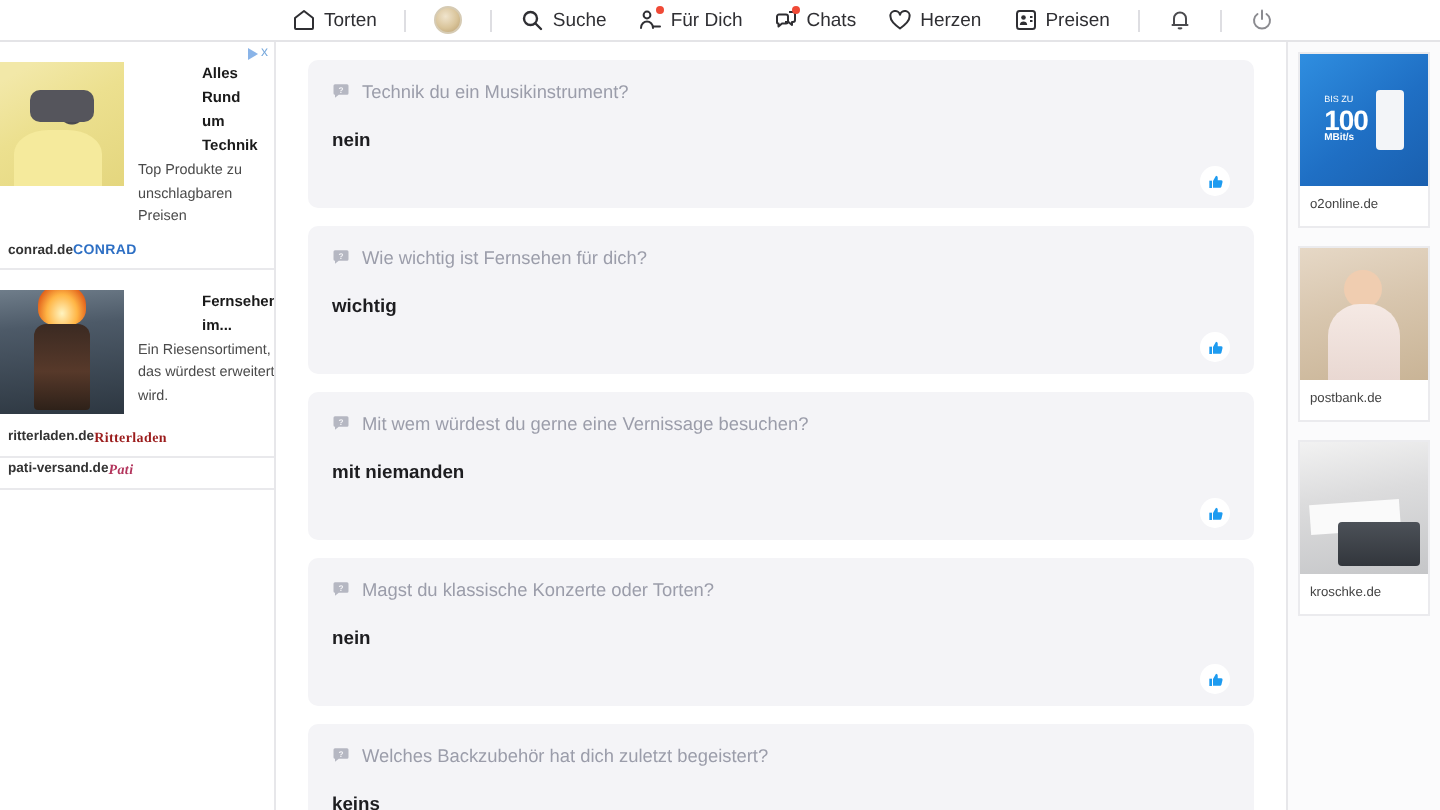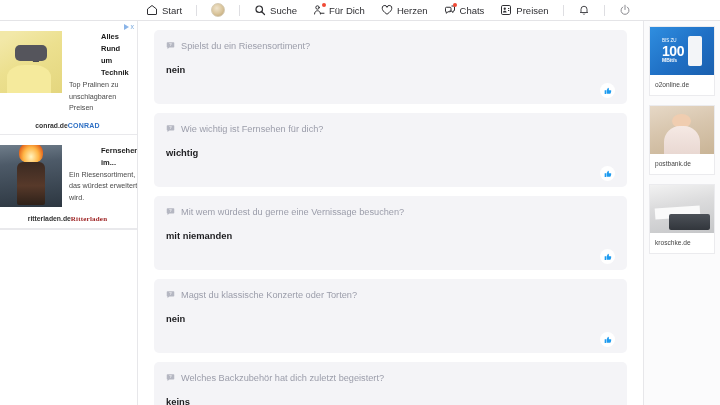--- a/index.html
+++ b/index.html
@@ -62,21 +62,21 @@
     border-left: 5px solid #8ab4e8;
     border-top: 3.5px solid transparent;
     border-bottom: 3.5px solid transparent;
   }
   .ad-body { display: flex; padding: 10px 6px 6px 0; }
   .ad-img { width: 62px; height: 62px; flex: none; }
   .ad-txt { padding-left: 7px; padding-right: 2px; }
   .ad-title { font-size: 7.5px; font-weight: bold; color: #1a1a1a; line-height: 12px; margin-left: 32px; }
   .ad-desc { font-size: 7.2px; color: #4a4a4a; line-height: 11.5px; }
   .ad-foot {
-    display: flex; align-items: center; justify-content: center;
+    display: flex; align-items: center; justify-content: flex-start;
     padding: 2px 6px 5px 4px;
   }
   .ad-url { font-size: 6.8px; color: #333; font-weight: bold; }
   .ad-brand { font-size: 7px; font-weight: bold; letter-spacing: .2px; }
 
   
   .img-vr {
     background:
       radial-gradient(circle at 58% 40%, #4a4a50 0 12%, transparent 13%),
       linear-gradient(150deg,#f2e8a8 10%, #ece08f 45%, #e4d67e 100%);
@@ -160,21 +160,21 @@
     border-left: 1px solid #e7e7ea;
     overflow: hidden;
     padding-top: 5px;
   }
   .rad {
     background: #fff;
     border: 1px solid #ebebee;
     margin: 0 5px 9px 5px;
     overflow: hidden;
   }
-  .rad-img { width: 100%; height: 48px; position: relative; overflow: hidden; }
+  .rad-img { width: 100%; height: 66px; position: relative; overflow: hidden; }
   .rad-url { font-size: 6.6px; color: #444; padding: 6px 5px 7px 5px; }
 
   .img-router {
     background: linear-gradient(140deg,#2f8ee0 0%, #1f6fc4 55%, #1a5fae 100%);
     display: flex; align-items: center; justify-content: center;
   }
   .router-wrap { display:flex; align-items:center; gap:4px; }
   .router-txt { color:#fff; text-align:left; line-height:1; }
   .router-small { font-size:4.5px; display:block; }
   .router-big { font-size:14px; font-weight:bold; display:block; letter-spacing:-.5px; }
@@ -212,21 +212,21 @@
 <body>
 
 <div class="topnav">
 
   <div class="nav-item">
     <span class="nav-icon">
       <svg width="12" height="12" viewBox="0 0 24 24" fill="none" stroke="#2f2f33" stroke-width="2" stroke-linejoin="round">
         <path d="M3 10 L12 3 L21 10 V20 a1 1 0 0 1-1 1 H4 a1 1 0 0 1-1-1 Z"></path>
       </svg>
     </span>
-    <span>Start</span>
+    <span>Torten</span>
   </div>
 
   <div class="nav-sep"></div>
 
   <div class="nav-item">
     <span class="avatar"></span>
   </div>
 
   <div class="nav-sep"></div>
 
@@ -248,35 +248,35 @@
         <line x1="15" y1="18.5" x2="22" y2="18.5"></line>
       </svg>
       <span class="dot-badge"></span>
     </span>
     <span>Für Dich</span>
   </div>
 
   <div class="nav-item">
     <span class="nav-icon">
       <svg width="12" height="12" viewBox="0 0 24 24" fill="none" stroke="#2f2f33" stroke-width="2" stroke-linejoin="round">
-        <path d="M12 20.5 C5 15.5 2.5 12 2.5 8.8 A4.8 4.8 0 0 1 12 6.8 A4.8 4.8 0 0 1 21.5 8.8 C21.5 12 19 15.5 12 20.5Z"></path>
-      </svg>
-    </span>
-    <span>Herzen</span>
-  </div>
-
-  <div class="nav-item">
-    <span class="nav-icon">
-      <svg width="12" height="12" viewBox="0 0 24 24" fill="none" stroke="#2f2f33" stroke-width="2" stroke-linejoin="round">
         <path d="M15 4 h4 a2 2 0 0 1 2 2 v6 a2 2 0 0 1-2 2 h-1 v3 l-3.5-3 H11"></path>
         <path d="M3 8.5 a2 2 0 0 1 2-2 h7 a2 2 0 0 1 2 2 v5 a2 2 0 0 1-2 2 H8 l-3.5 3 v-3 h-.5 a1 1 0 0 1-1-1Z"></path>
       </svg>
       <span class="dot-badge"></span>
     </span>
     <span>Chats</span>
+  </div>
+
+  <div class="nav-item">
+    <span class="nav-icon">
+      <svg width="12" height="12" viewBox="0 0 24 24" fill="none" stroke="#2f2f33" stroke-width="2" stroke-linejoin="round">
+        <path d="M12 20.5 C5 15.5 2.5 12 2.5 8.8 A4.8 4.8 0 0 1 12 6.8 A4.8 4.8 0 0 1 21.5 8.8 C21.5 12 19 15.5 12 20.5Z"></path>
+      </svg>
+    </span>
+    <span>Herzen</span>
   </div>
 
   <div class="nav-item">
     <span class="nav-icon">
       <svg width="12" height="12" viewBox="0 0 24 24" fill="none" stroke="#2f2f33" stroke-width="2" stroke-linejoin="round">
         <rect x="3" y="3" width="18" height="18" rx="2.5"></rect>
         <circle cx="9.5" cy="9.5" r="2.3" fill="#2f2f33" stroke="none"></circle>
         <path d="M5.8 17 c0-2.3 1.7-3.4 3.7-3.4 s3.7 1.1 3.7 3.4" fill="#2f2f33" stroke="none"></path>
         <line x1="16" y1="9" x2="18.5" y2="9"></line>
           <line x1="16" y1="13" x2="18.5" y2="13"></line>
@@ -312,21 +312,21 @@
 
   <div class="ad-block">
     <div class="ad-choice">
       <span class="tri"></span>
       <span>x</span>
     </div>
     <div class="ad-body">
       <div class="ad-img img-vr"></div>
       <div class="ad-txt">
         <div class="ad-title">Alles Rund um Technik</div>
-        <div class="ad-desc">Top Pralinen zu unschlagbaren Preisen</div>
+        <div class="ad-desc">Top Produkte zu unschlagbaren Preisen</div>
       </div>
     </div>
     <div class="ad-foot">
       <span class="ad-url">conrad.de</span>
       <span class="ad-brand" style="color:#2d6fc4">CONRAD</span>
     </div>
   </div>
 
   <div class="ad-block">
     <div class="ad-body">
@@ -336,34 +336,38 @@
         <div class="ad-desc">Ein Riesensortiment, das würdest erweitert wird.</div>
       </div>
     </div>
     <div class="ad-foot">
       <span class="ad-url">ritterladen.de</span>
       <span class="ad-brand" style="color:#9b1c1c;font-family:'Liberation Serif',serif;">Ritterladen</span>
     </div>
   </div>
 
   <div class="ad-block">
+    <div class="ad-foot">
+      <span class="ad-url">pati-versand.de</span>
+      <span class="ad-brand" style="color:#b3345c;font-family:'Liberation Serif',serif;font-style:italic;">Pati</span>
+    </div>
   </div>
 </div>
 
 <div class="feed">
 
   <div class="qa-card">
     <div class="qa-q">
       <span class="q-icon">
         <svg width="9" height="9" viewBox="0 0 24 24">
             <path d="M4 3 h16 a2 2 0 0 1 2 2 v10 a2 2 0 0 1-2 2 H9 l-5 4 v-4 a2 2 0 0 1-2-2 V5 a2 2 0 0 1 2-2Z" fill="#b5b7c2"></path>
             <text x="12" y="14" font-size="11" font-weight="bold" fill="#f4f4f7" text-anchor="middle" font-family="sans-serif">?</text>
           </svg>
       </span>
-      <span>Spielst du ein Riesensortiment?</span>
+      <span>Technik du ein Musikinstrument?</span>
     </div>
     <div class="qa-a">nein</div>
     <div class="qa-actions">
       <span class="like-btn">
         <svg width="8" height="8" viewBox="0 0 24 24" fill="#1d9bf0">
             <path d="M2 10 h4 v11 H2Z"></path>
             <path d="M7.5 10.5 L12 2.5 a2.6 2.6 0 0 1 2.6 2.6 V9.5 h5.2 a2 2 0 0 1 2 2.4 l-1.7 7.2 a2 2 0 0 1-2 1.4 H7.5Z"></path>
           </svg>
       </span>
     </div>

